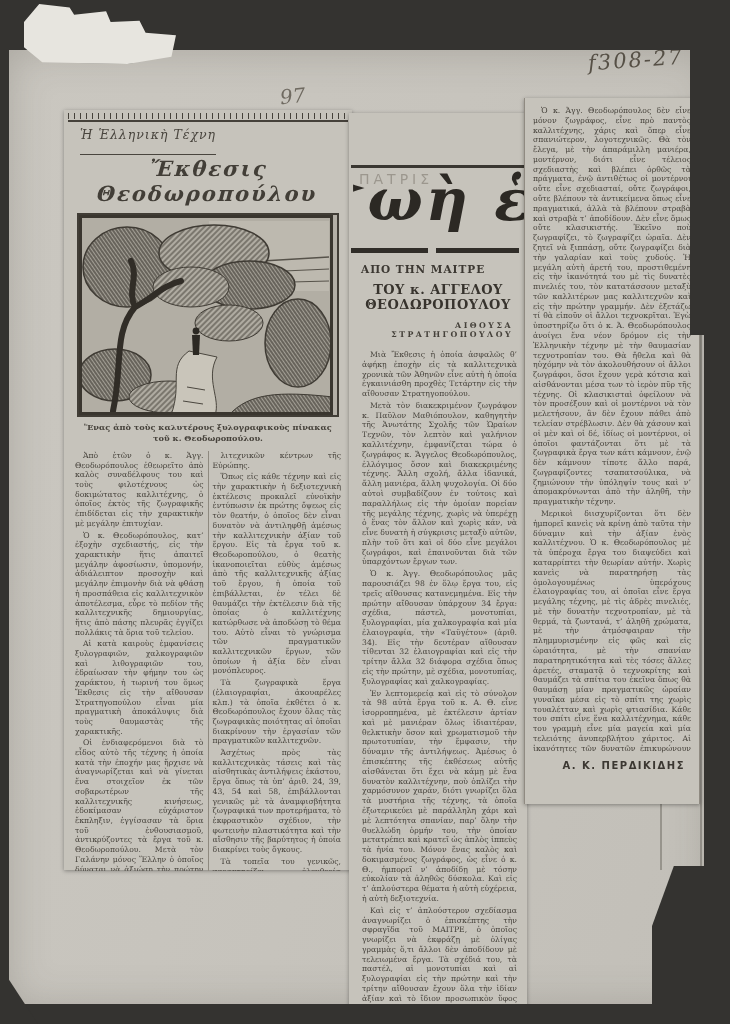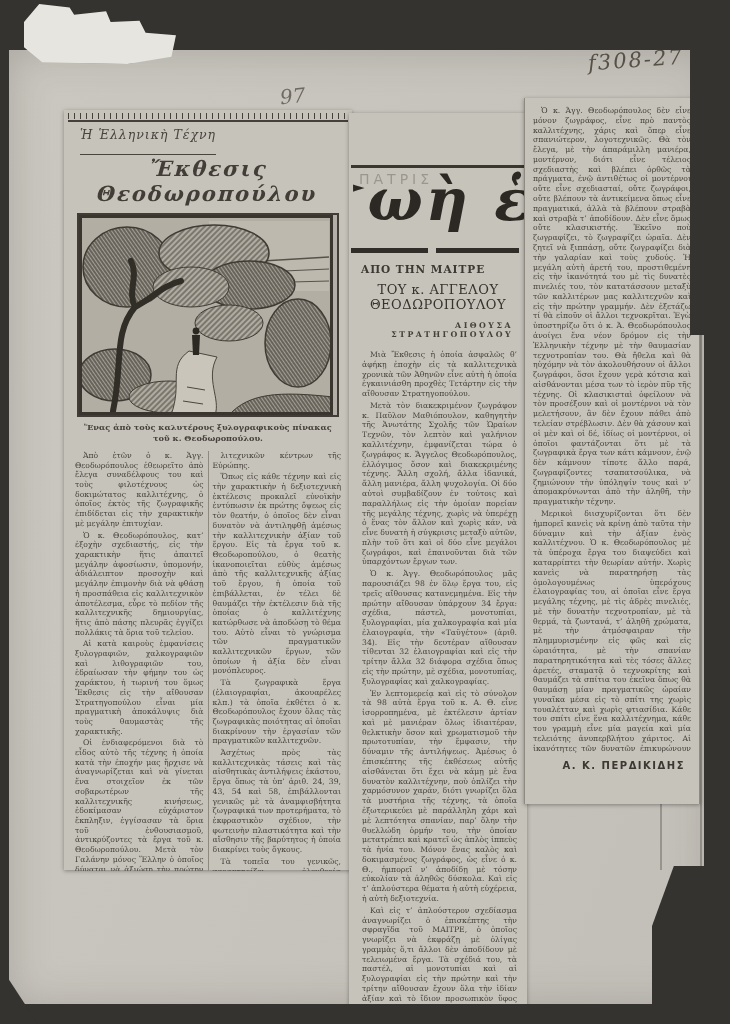--- a/index.html
+++ b/index.html
@@ -46,21 +46,21 @@
   .c2-stamp{position:absolute;top:58px;left:10px;font-size:14px;letter-spacing:4px;
             color:rgba(92,86,76,.4);font-family:"DejaVu Sans",sans-serif;}
   .c2-rule{margin:0 2px;border-top:3px solid #3a3731;}
   .c2-masthead{height:76px;overflow:hidden;margin:2px 0 0 4px;white-space:nowrap;
                font-size:58px;font-style:italic;font-weight:bold;color:#2c2924;letter-spacing:3px;line-height:1.05;}
   .c2-arrow{display:inline-block;font-size:15px;vertical-align:28px;color:#2c2924;font-style:normal;}
   .c2-bars{margin:2px 2px 0;height:6px;display:flex;gap:8px;}
   .c2-bars span{display:block;height:5px;background:#302d28;}
   .c2-bars .b1{width:44%;} .c2-bars .b2{width:48%;}
   .c2-kicker{margin:9px 0 0 12px;font-size:10.5px;font-weight:bold;letter-spacing:1px;color:#3c3832;}
-  .c2-headline{margin:7px 3px 0;font-size:13px;font-weight:normal;text-align:center;
+  .c2-headline{margin:7px 3px 0;font-size:13px;font-weight:bold;text-align:center;
                letter-spacing:.5px;color:#37332d;}
   .c2-subhead{margin:9px 14px 0 0;text-align:right;font-size:7.8px;font-weight:bold;letter-spacing:2.5px;color:#45413a;}
   .c2-body{margin:11px 10px 0 13px;font-size:7.7px;line-height:1.27;text-align:justify;
            height:672px;overflow:hidden;color:#46423b;}
   
   .c3-body{margin:8px 8px 0;font-size:7.7px;line-height:1.27;text-align:justify;
            height:648px;overflow:hidden;color:#46423b;}
   .sig-perdikidis{margin:6px 14px 0 0;text-align:right;font-weight:bold;font-size:10px;
                   letter-spacing:1.5px;color:#3b3731;font-family:"DejaVu Sans",sans-serif;}
 </style>
@@ -126,21 +126,21 @@
 
         <path d="M150,200 C170,178 200,176 254,182 L254,200 Z" fill="url(#h3)" stroke="#3f3b34" stroke-width="1"></path>
         <rect x="1.5" y="1.5" width="251" height="197" fill="none" stroke="#3a362f" stroke-width="3"></rect>
       </svg>
     </div>
 
     <div class="fig-caption">Ἕνας ἀπὸ τοὺς καλυτέρους ξυλογραφικοὺς πίνακας τοῦ κ. Θεοδωροπούλου.</div>
 
     <div class="cols">
       <div class="col">
-          <p class="np">Ἀπὸ ἐτῶν ὁ κ. Ἀγγ. Θεοδωρόπουλος ἐθεωρεῖτο ἀπὸ ἔλεγα συναδέλφους του καὶ τοὺς φιλοτέχνους ὡς δοκιμώτατος καλλιτέχνης, ὁ ὁποῖος ἐκτὸς τῆς ζωγραφικῆς ἐπιδίδεται εἰς τὴν χαρακτικὴν μὲ μεγάλην ἐπιτυχίαν.</p>
+          <p class="np">Ἀπὸ ἐτῶν ὁ κ. Ἀγγ. Θεοδωρόπουλος ἐθεωρεῖτο ἀπὸ καλὸς συναδέλφους του καὶ τοὺς φιλοτέχνους ὡς δοκιμώτατος καλλιτέχνης, ὁ ὁποῖος ἐκτὸς τῆς ζωγραφικῆς ἐπιδίδεται εἰς τὴν χαρακτικὴν μὲ μεγάλην ἐπιτυχίαν.</p>
           <p class="np">Ὁ κ. Θεοδωρόπουλος, κατ’ ἐξοχὴν σχεδιαστής, εἰς τὴν χαρακτικὴν ἥτις ἀπαιτεῖ μεγάλην ἀφοσίωσιν, ὑπομονήν, ἀδιάλειπτον προσοχὴν καὶ μεγάλην ἐπιμονὴν διὰ νὰ φθάσῃ ἡ προσπάθεια εἰς καλλιτεχνικὸν ἀποτέλεσμα, εὗρε τὸ πεδίον τῆς καλλιτεχνικῆς δημιουργίας, ἥτις ἀπὸ πάσης πλευρᾶς ἐγγίζει πολλάκις τὰ ὅρια τοῦ τελείου.</p>
           <p class="np">Αἱ κατὰ καιροὺς ἐμφανίσεις ξυλογραφιῶν, χαλκογραφιῶν καὶ λιθογραφιῶν του, ἑδραίωσαν τὴν φήμην του ὡς χαράκτου, ἡ τωρινή του ὅμως Ἔκθεσις εἰς τὴν αἴθουσαν Στρατηγοπούλου εἶναι μία πραγματικὴ ἀποκάλυψις διὰ τοὺς θαυμαστὰς τῆς χαρακτικῆς.</p>
           <p class="np">Οἱ ἐνδιαφερόμενοι διὰ τὸ εἶδος αὐτὸ τῆς τέχνης ἡ ὁποία κατὰ τὴν ἐποχήν μας ἤρχισε νὰ ἀναγνωρίζεται καὶ νὰ γίνεται ἕνα στοιχεῖον ἐκ τῶν σοβαρωτέρων τῆς καλλιτεχνικῆς κινήσεως, ἐδοκίμασαν εὐχάριστον ἔκπληξιν, ἐγγίσασαν τὰ ὅρια τοῦ ἐνθουσιασμοῦ, ἀντικρύζοντες τὰ ἔργα τοῦ κ. Θεοδωροπούλου. Μετὰ τὸν Γαλάνην μόνος Ἕλλην ὁ ὁποῖος δύναται νὰ ἀξιώσῃ τὴν πρώτην θέσιν καλλιτέχνου - χαράκτου, εἶναι ὁ κ. Θεοδωρόπουλος.</p>
         </div>
       <div class="col">
         <div>
             <p class="np">λιτεχνικῶν κέντρων τῆς Εὐρώπης.</p>
             <p class="np">Ὅπως εἰς κάθε τέχνην καὶ εἰς τὴν χαρακτικὴν ἡ δεξιοτεχνικὴ ἐκτέλεσις προκαλεῖ εὐνοϊκὴν ἐντύπωσιν ἐκ πρώτης ὄψεως εἰς τὸν θεατήν, ὁ ὁποῖος δὲν εἶναι δυνατὸν νὰ ἀντιληφθῇ ἀμέσως τὴν καλλιτεχνικὴν ἀξίαν τοῦ ἔργου. Εἰς τὰ ἔργα τοῦ κ. Θεοδωροπούλου, ὁ θεατὴς ἱκανοποιεῖται εὐθὺς ἀμέσως ἀπὸ τῆς καλλιτεχνικῆς ἀξίας τοῦ ἔργου, ἡ ὁποία τοῦ ἐπιβάλλεται, ἐν τέλει δὲ θαυμάζει τὴν ἐκτέλεσιν διὰ τῆς ὁποίας ὁ καλλιτέχνης κατώρθωσε νὰ ἀποδώσῃ τὸ θέμα του. Αὐτὸ εἶναι τὸ γνώρισμα τῶν πραγματικῶν καλλιτεχνικῶν ἔργων, τῶν ὁποίων ἡ ἀξία δὲν εἶναι μονόπλευρος.</p>
             <p class="np">Τὰ ζωγραφικὰ ἔργα (ἐλαιογραφίαι, ἀκουαρέλες κλπ.) τὰ ὁποῖα ἐκθέτει ὁ κ. Θεοδωρόπουλος ἔχουν ὅλας τὰς ζωγραφικὰς ποιότητας αἱ ὁποῖαι διακρίνουν τὴν ἐργασίαν τῶν πραγματικῶν καλλιτεχνῶν.</p>
             <p class="np">Ἀσχέτως πρὸς τὰς καλλιτεχνικὰς τάσεις καὶ τὰς αἰσθητικὰς ἀντιλήψεις ἑκάστου, ἔργα ὅπως τὰ ὑπ’ ἀριθ. 24, 39, 43, 54 καὶ 58, ἐπιβάλλονται γενικῶς μὲ τὰ ἀναμφισβήτητα ζωγραφικά των προτερήματα, τὸ ἐκφραστικὸν σχέδιον, τὴν φωτεινὴν πλαστικότητα καὶ τὴν αἴσθησιν τῆς βαρύτητος ἡ ὁποία διακρίνει τοὺς ὄγκους.</p>

